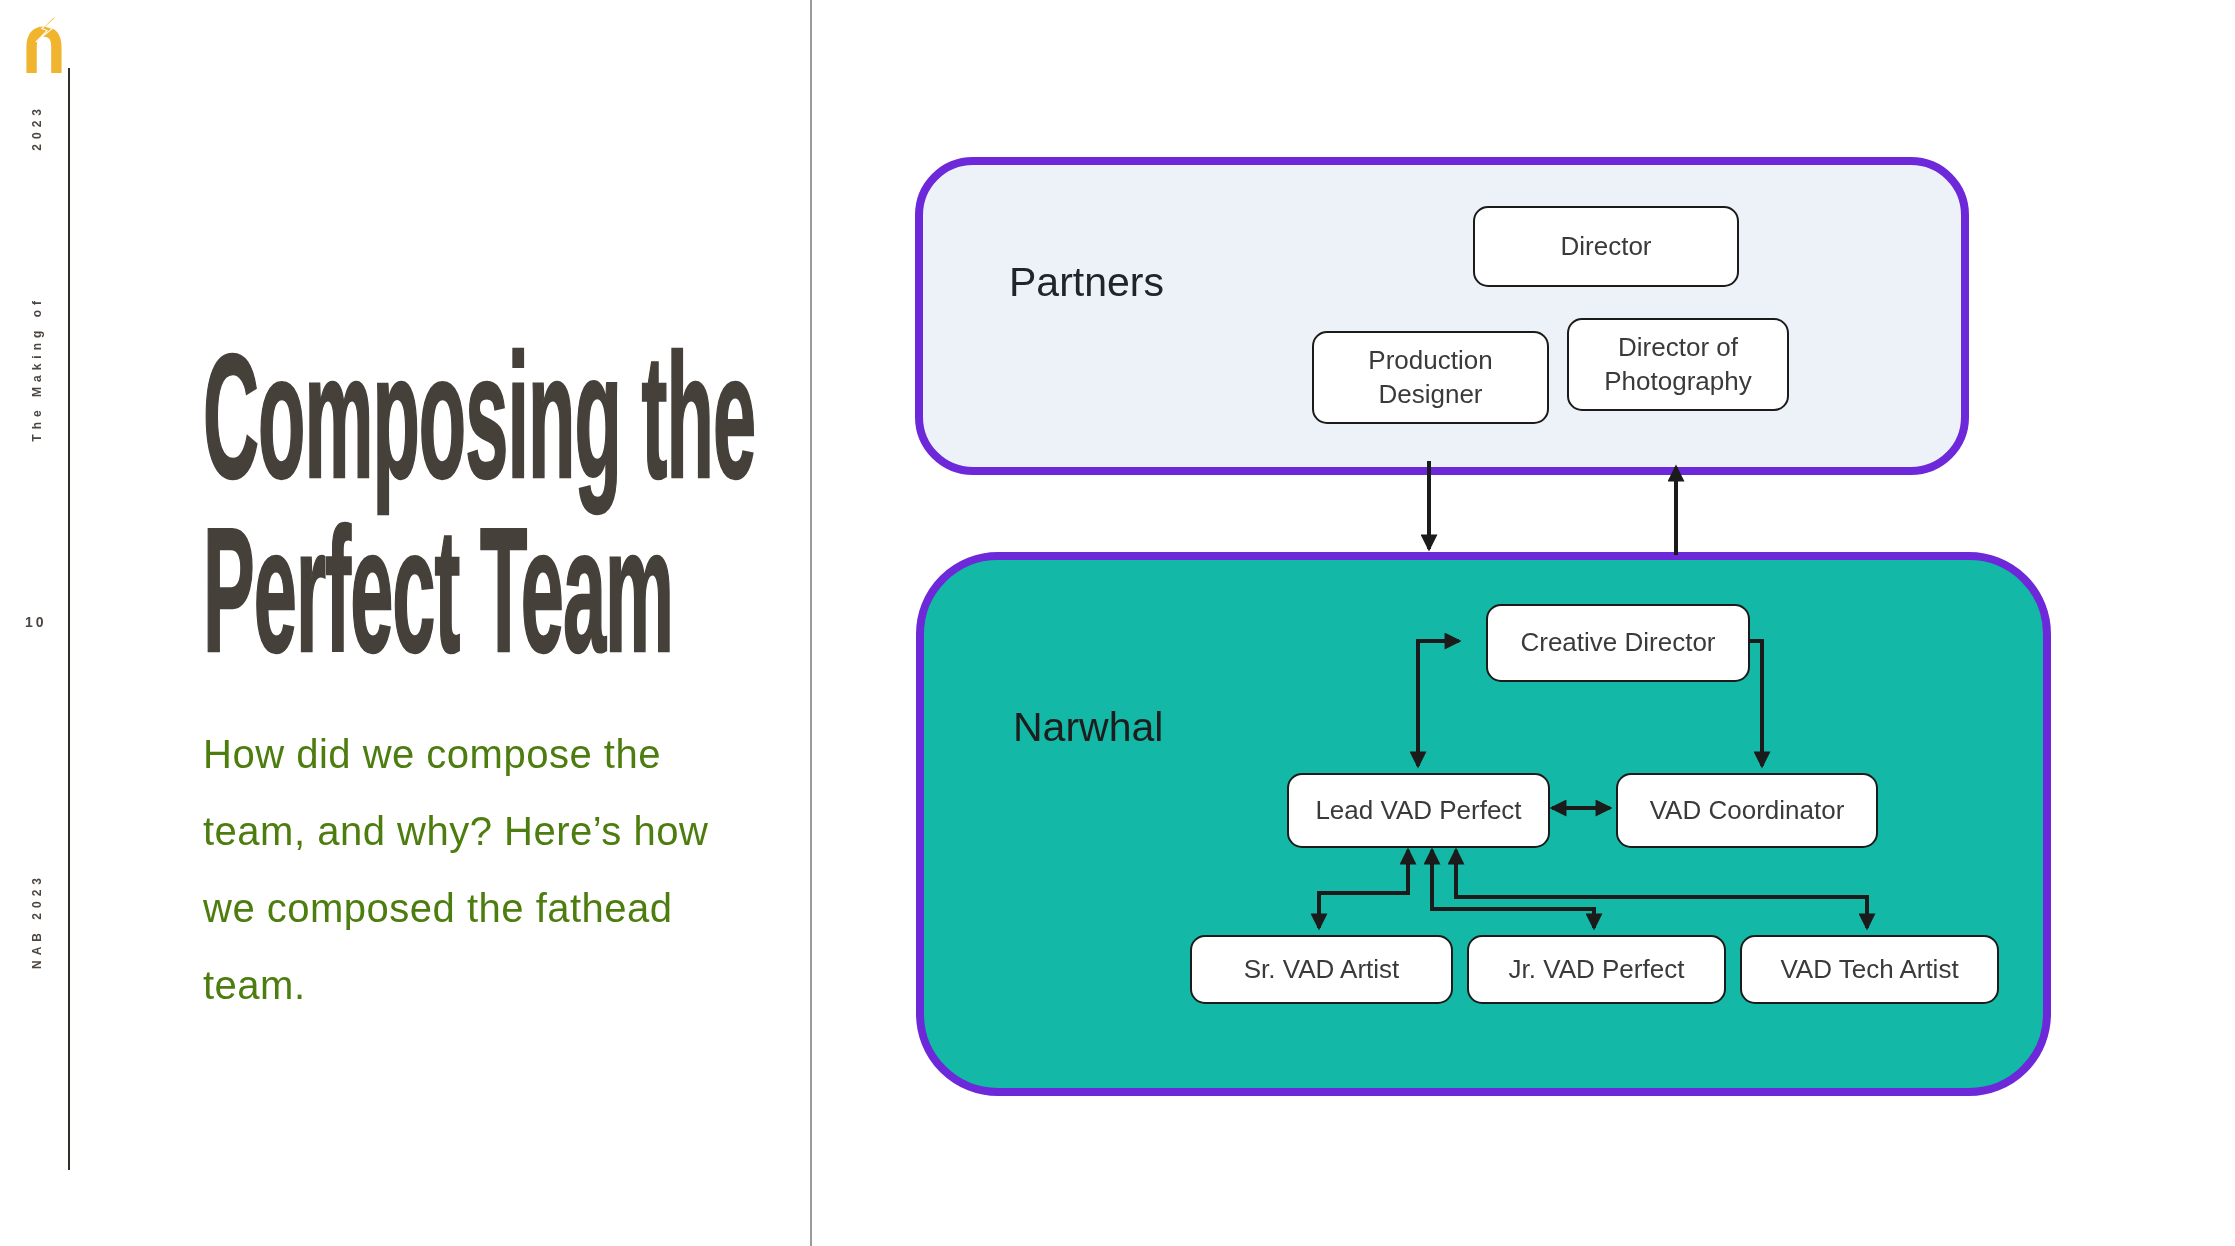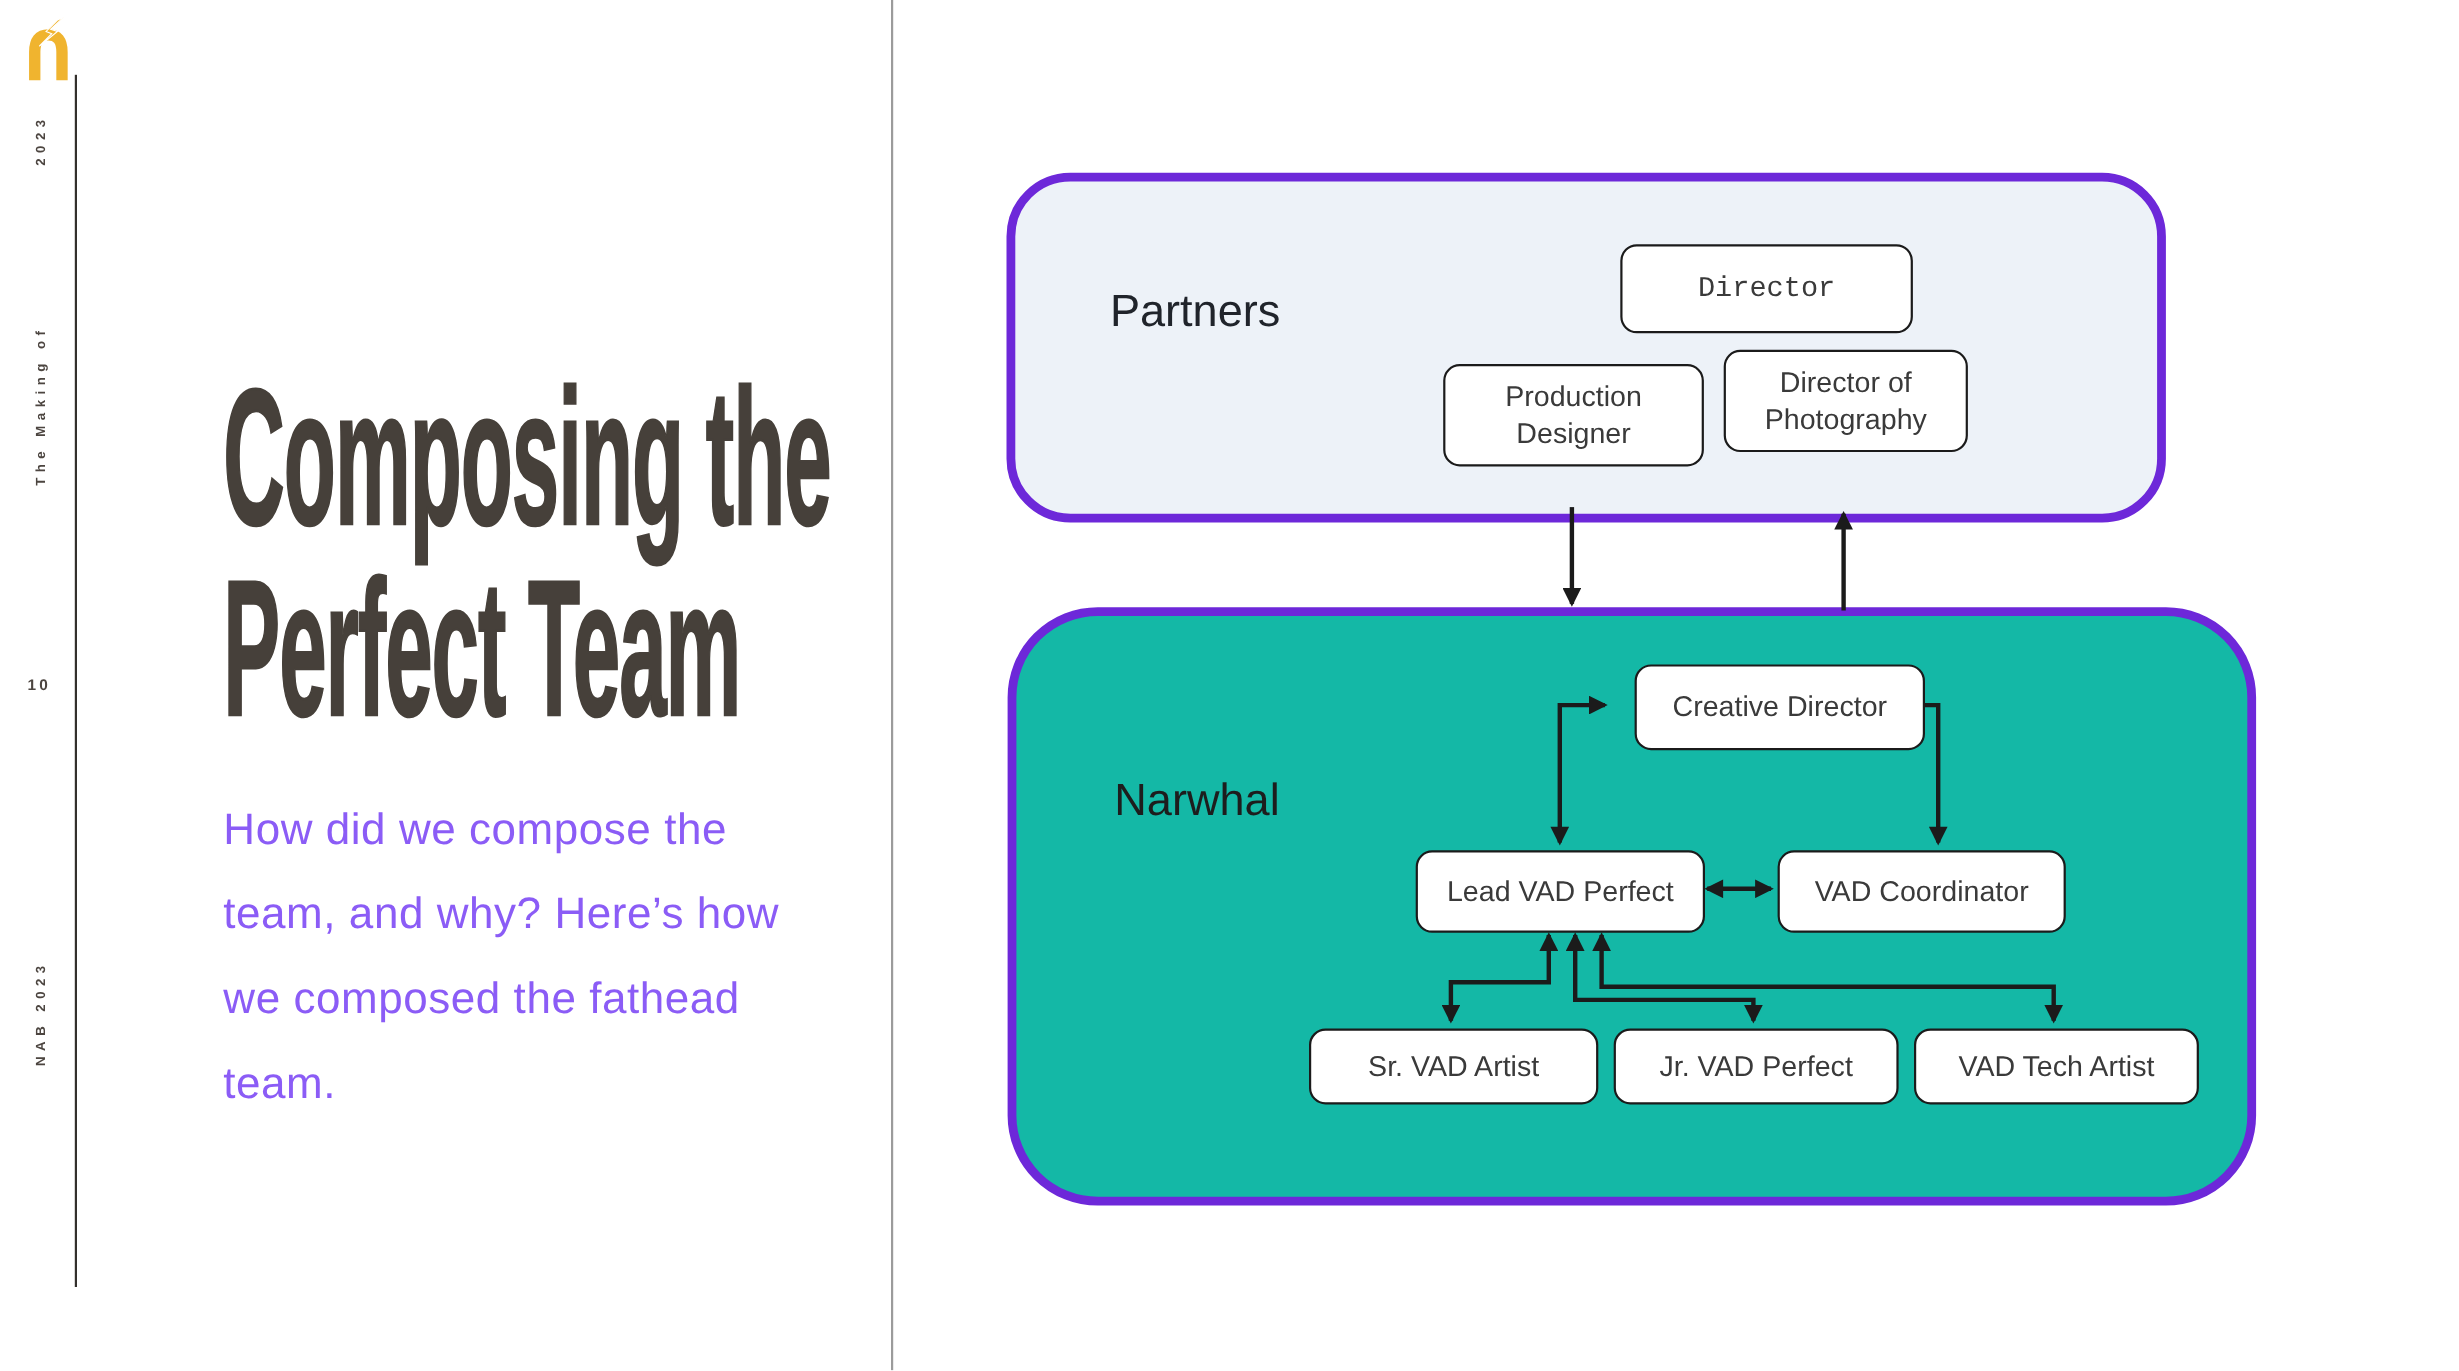--- a/index.html
+++ b/index.html
@@ -20,21 +20,21 @@
   
   .divider{position:absolute;left:810px;top:0;width:2px;height:1246px;background:#9b9b9b;}
 
   
   .title-line{position:absolute;left:203px;font-size:176px;font-weight:bold;color:#46403a;
               line-height:1;white-space:nowrap;transform:scaleX(0.44);transform-origin:left top;
               -webkit-text-stroke:2.5px #46403a;letter-spacing:-2px;}
   .title-line1{top:328px;}
   .title-line2{top:502px;}
   .body-copy{position:absolute;left:203px;top:716px;width:620px;font-size:40px;line-height:77px;
-             color:#8b5cf6;letter-spacing:0.5px;white-space:pre-line;}
+             color:#4d7c0f;letter-spacing:0.5px;white-space:pre-line;}
 
   
   .group{position:absolute;border:8px solid #6d28d9;z-index:1;}
   .group-partners{left:915px;top:157px;width:1038px;height:302px;border-radius:58px;background:#edf2f8;}
   .group-narwhal{left:916px;top:552px;width:1119px;height:528px;border-radius:82px;background:#14b8a6;}
   .group-label{position:absolute;font-size:41px;color:#20242b;line-height:1;}
   .label-partners{left:86px;top:97px;}
   .label-narwhal{left:89px;top:147px;color:#1d1d1d;}
 
   .connectors{position:absolute;left:0;top:0;width:2235px;height:1246px;z-index:2;pointer-events:none;}
@@ -86,21 +86,21 @@
       <path d="M1676,555 L1676,467" marker-end="url(#ah)"></path>
       <path d="M1459,641 L1418,641 L1418,766" marker-start="url(#ah)" marker-end="url(#ah)"></path>
       <path d="M1731,641 L1762,641 L1762,766" marker-start="url(#ah)" marker-end="url(#ah)"></path>
       <path d="M1552,808 L1610,808" marker-start="url(#ah)" marker-end="url(#ah)"></path>
       <path d="M1408,850 L1408,893 L1319,893 L1319,928" marker-start="url(#ah)" marker-end="url(#ah)"></path>
       <path d="M1432,850 L1432,909 L1594,909 L1594,928" marker-start="url(#ah)" marker-end="url(#ah)"></path>
       <path d="M1456,850 L1456,897 L1867,897 L1867,928" marker-start="url(#ah)" marker-end="url(#ah)"></path>
     </g>
   </svg>
 
-  <div class="node" style="left:1473px;top:222px;width:262px;height:77px;font-family:Liberation Mono, monospace;">Director</div>
+  <div class="node" style="left:1473px;top:206px;width:262px;height:77px;">Director</div>
   <div class="node" style="left:1312px;top:331px;width:233px;height:89px;">Production
 Designer</div>
   <div class="node" style="left:1567px;top:318px;width:218px;height:89px;">Director of
 Photography</div>
 
   <div class="node" style="left:1486px;top:604px;width:260px;height:74px;">Creative Director</div>
   <div class="node" style="left:1287px;top:773px;width:259px;height:71px;">Lead VAD Perfect</div>
   <div class="node" style="left:1616px;top:773px;width:258px;height:71px;">VAD Coordinator</div>
   <div class="node" style="left:1190px;top:935px;width:259px;height:65px;">Sr. VAD Artist</div>
   <div class="node" style="left:1467px;top:935px;width:255px;height:65px;">Jr. VAD Perfect</div>

